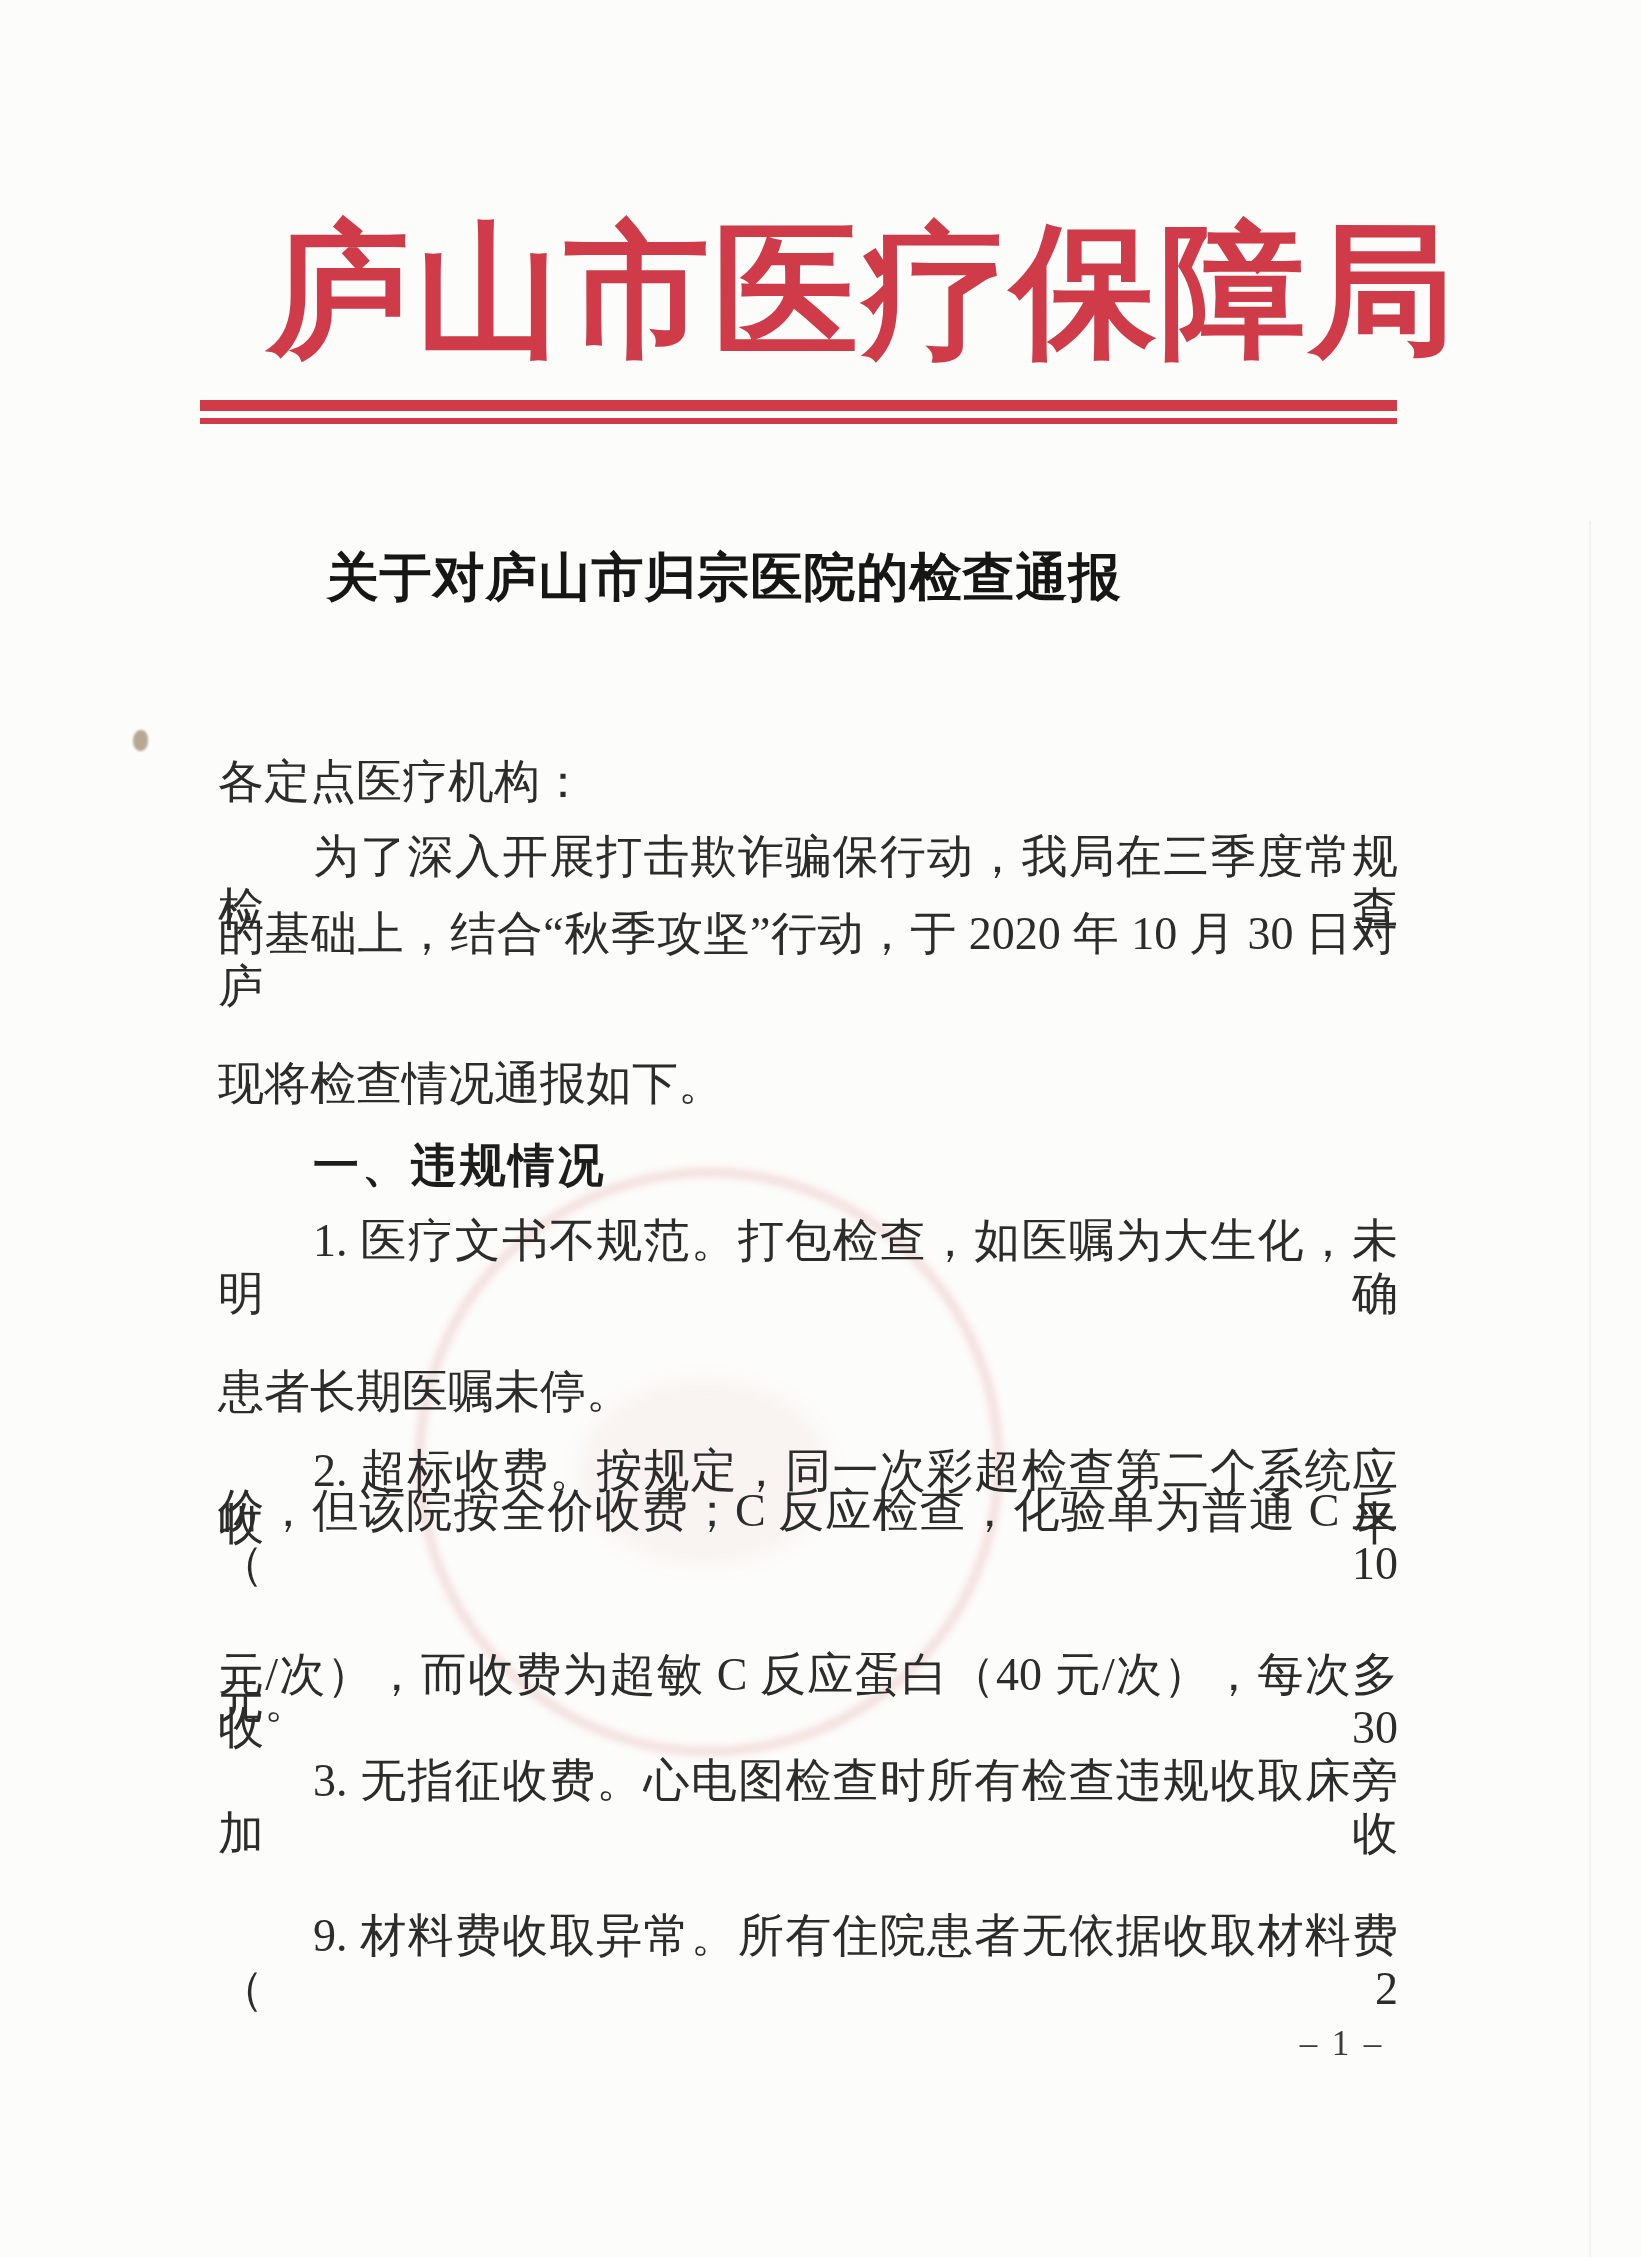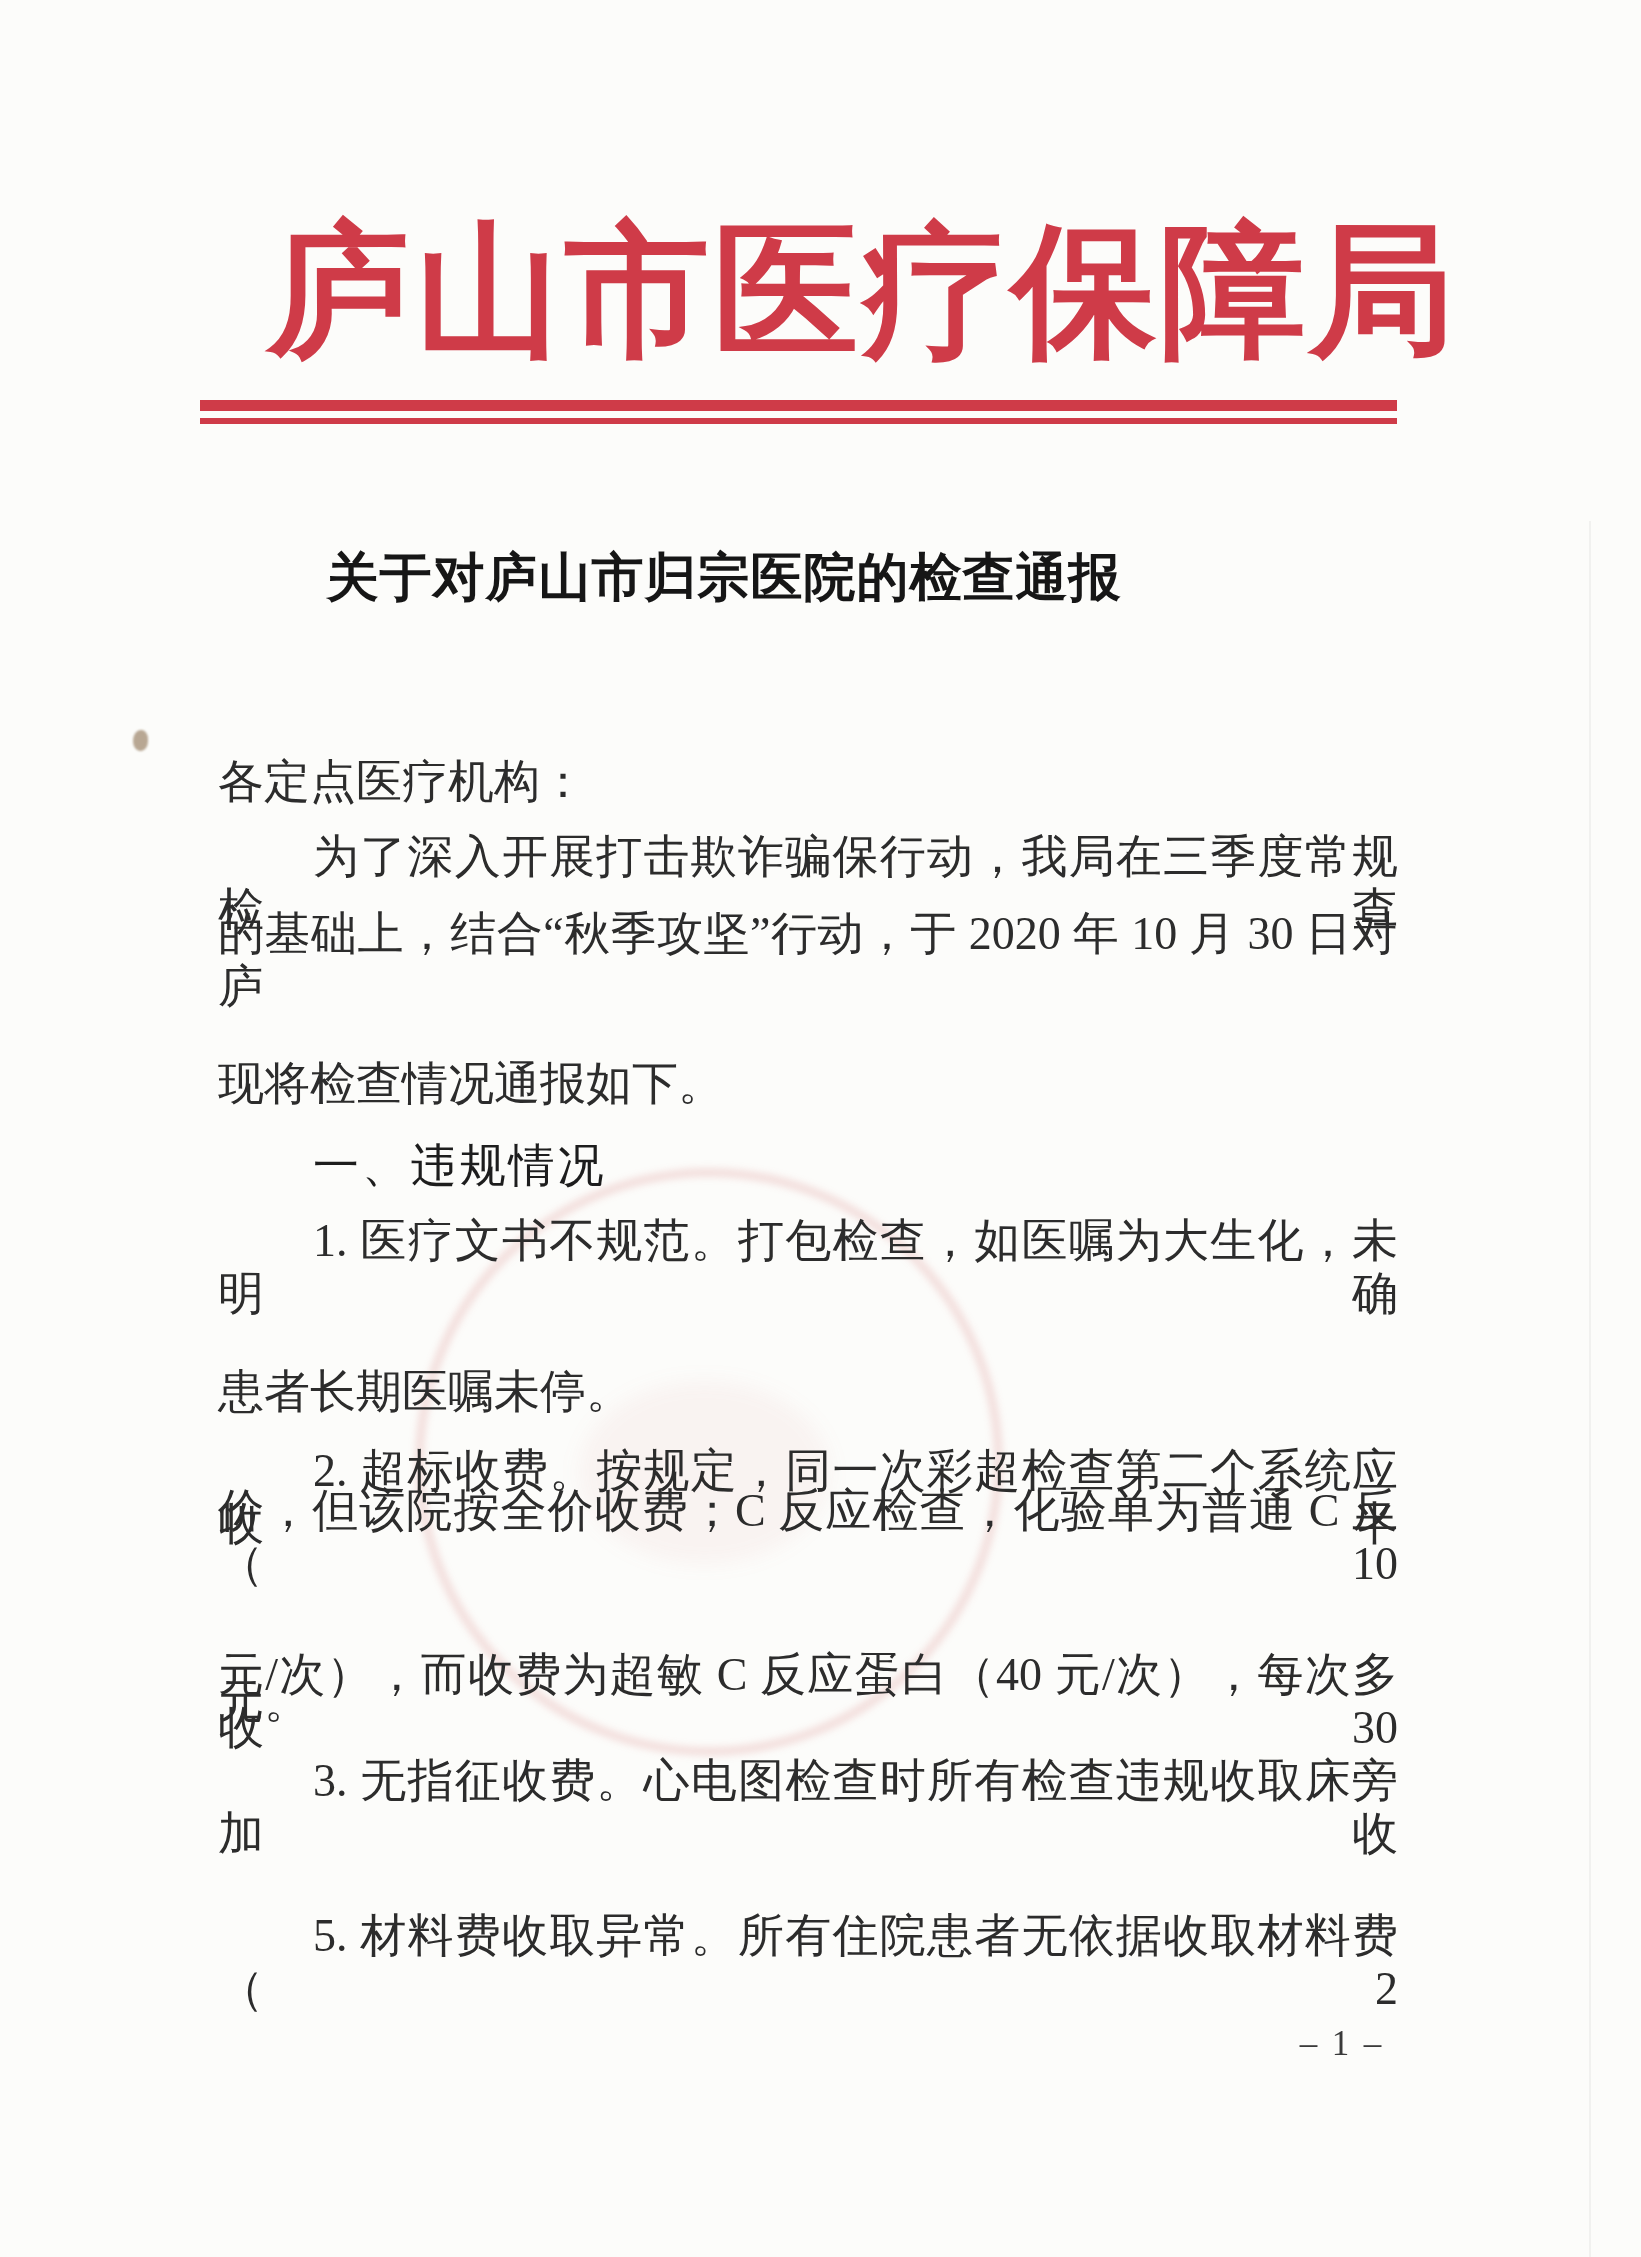--- a/index.html
+++ b/index.html
@@ -22,21 +22,21 @@
     text-align:center; font-size:52px; font-weight:700; color:#161616;
     letter-spacing:1px; line-height:1.15; white-space:nowrap;
   }
   .bl {
     position:absolute; left:218px; width:1180px;
     font-size:46px; line-height:1.15; color:var(--ink);
   }
   .indent { text-indent:95px; }
   .jfull  { text-align:justify; text-align-last:justify; }
   .heading {
-    font-family:"Liberation Sans", sans-serif; font-weight:400;
+    font-family:"Liberation Sans", sans-serif; font-weight:700;
     letter-spacing:2.9px; color:#1d1d1d;
   }
   .stamp {
     position:absolute; left:415px; top:1168px; width:570px; height:570px;
     border:9.7px solid rgba(205,95,95,0.18); border-radius:50%;
     filter:blur(3.9px); pointer-events:none;
   }
   .stamp-smudge {
     position:absolute; left:579px; top:1381px; width:251px; height:183px;
     background:rgba(205,110,100,0.06); border-radius:50%; filter:blur(9.7px);
@@ -76,18 +76,18 @@
   <div class="bl jfull" style="top:908px">的基础上，结合“秋季攻坚”行动，于 2020 年 10 月 30 日对庐</div>
   <div class="bl" style="top:1058px">现将检查情况通报如下。</div>
   <div class="bl indent heading" style="top:1139px">一、违规情况</div>
   <div class="bl indent jfull" style="top:1215px">1. 医疗文书不规范。打包检查，如医嘱为大生化，未明确</div>
   <div class="bl" style="top:1366px">患者长期医嘱未停。</div>
   <div class="bl indent jfull" style="top:1445px">2. 超标收费。按规定，同一次彩超检查第二个系统应收半</div>
   <div class="bl jfull" style="top:1485px">价，但该院按全价收费；C 反应检查，化验单为普通 C 反（10</div>
   <div class="bl jfull" style="top:1649px">元/次），而收费为超敏 C 反应蛋白（40 元/次），每次多收 30</div>
   <div class="bl" style="top:1676px">元。</div>
   <div class="bl indent jfull" style="top:1755px">3. 无指征收费。心电图检查时所有检查违规收取床旁加收</div>
-  <div class="bl indent jfull" style="top:1910px">5. 材料费收取异常。所有住院患者无依据收取材料费（2</div>
+  <div class="bl indent jfull" style="top:1910px">9. 材料费收取异常。所有住院患者无依据收取材料费（2</div>
 
   <div class="pageno">– 1 –</div>
 
 </div>
 
 
 </body></html>

